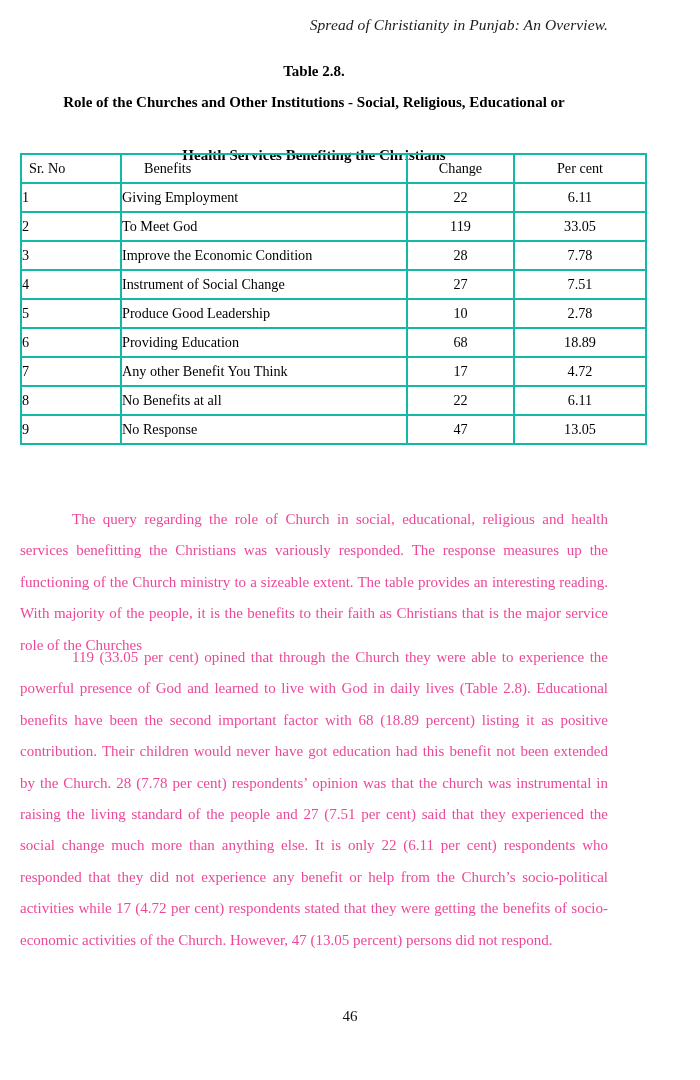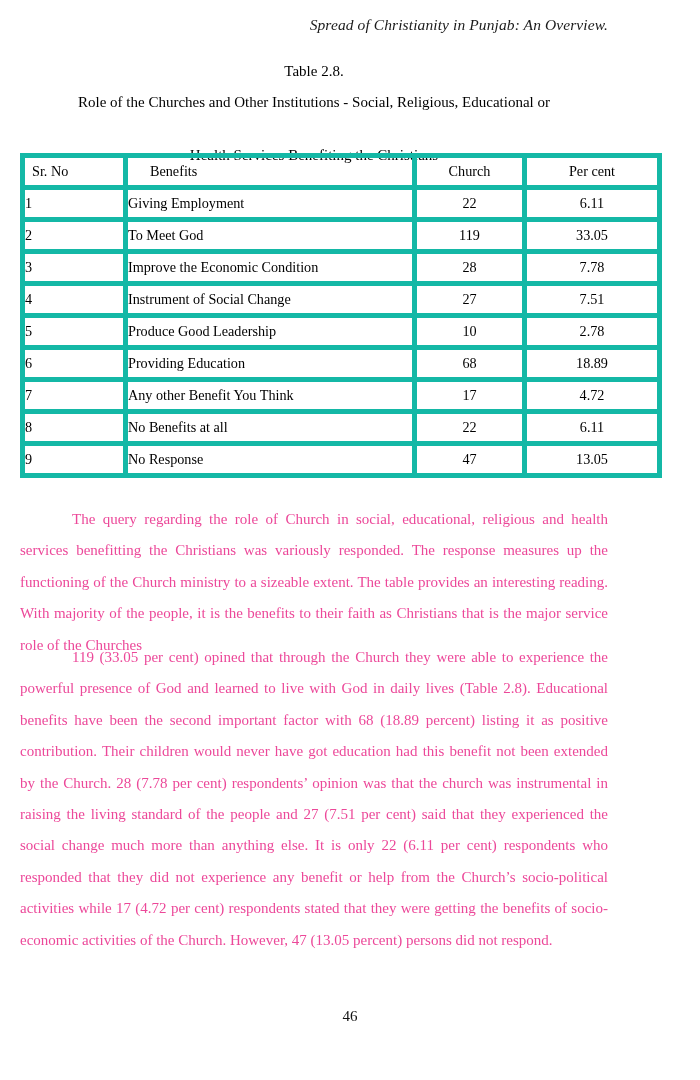--- a/index.html
+++ b/index.html
@@ -31,40 +31,40 @@
     font-style: italic;
     font-size: 15.5px;
     letter-spacing: 0.1px;
     color: #1a1a1a;
   }
   .table-caption {
     position: absolute;
     left: 20px;
     width: 588px;
     text-align: center;
-    font-weight: normal;
+    font-weight: bold;
     font-size: 15px;
     color: #000;
   }
   .caption-num { top: 59px; }
   .caption-l1  { top: 90px; }
   .caption-l2  { top: 117px; margin-top: 26px; }
 
   table.data-table {
     position: absolute;
     left: 20px;
     top: 149px;
     width: 588px;
     border-collapse: collapse;
     font-size: 14.2px;
     table-layout: fixed;
   }
   table.data-table td,
   table.data-table th {
-    border: 5px solid #14b8a6;
+    border: 2px solid #14b8a6;
     font-weight: normal;
     font-size: 14.2px;
     line-height: 1.1;
     height: 27px;
     padding: 0 0 0 0;
     vertical-align: middle;
     color: #000;
   }
   .c-sr    { width: 91px;  text-align: left;   padding-left: 7px; }
   .c-ben   { width: 262px; text-align: left;   padding-left: 22px; }
@@ -110,21 +110,21 @@
 
   <div class="table-caption caption-num">Table 2.8.</div>
   <div class="table-caption caption-l1">Role of the Churches and Other Institutions - Social, Religious, Educational or</div>
   <div class="table-caption caption-l2">Health Services Benefiting the Christians</div>
 
   <table class="data-table">
     <thead>
       <tr>
         <th class="c-sr">Sr. No</th>
         <th class="c-ben">Benefits</th>
-        <th class="c-num">Church</th>
+        <th class="c-num">Change</th>
         <th class="c-pct">Per cent</th>
       </tr>
     </thead>
     <tbody>
       <tr>
         <td class="c-sr">1</td>
         <td class="c-ben">Giving Employment</td>
         <td class="c-num">22</td>
         <td class="c-pct">6.11</td>
       </tr>

